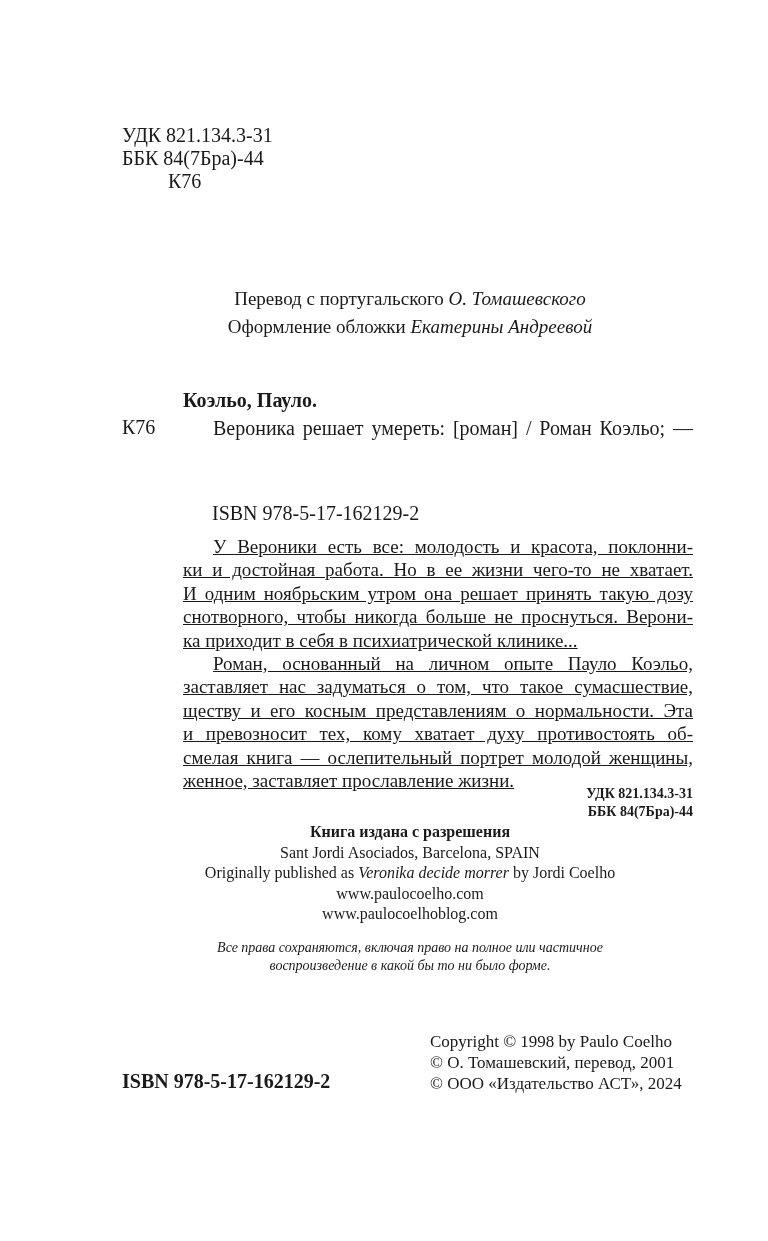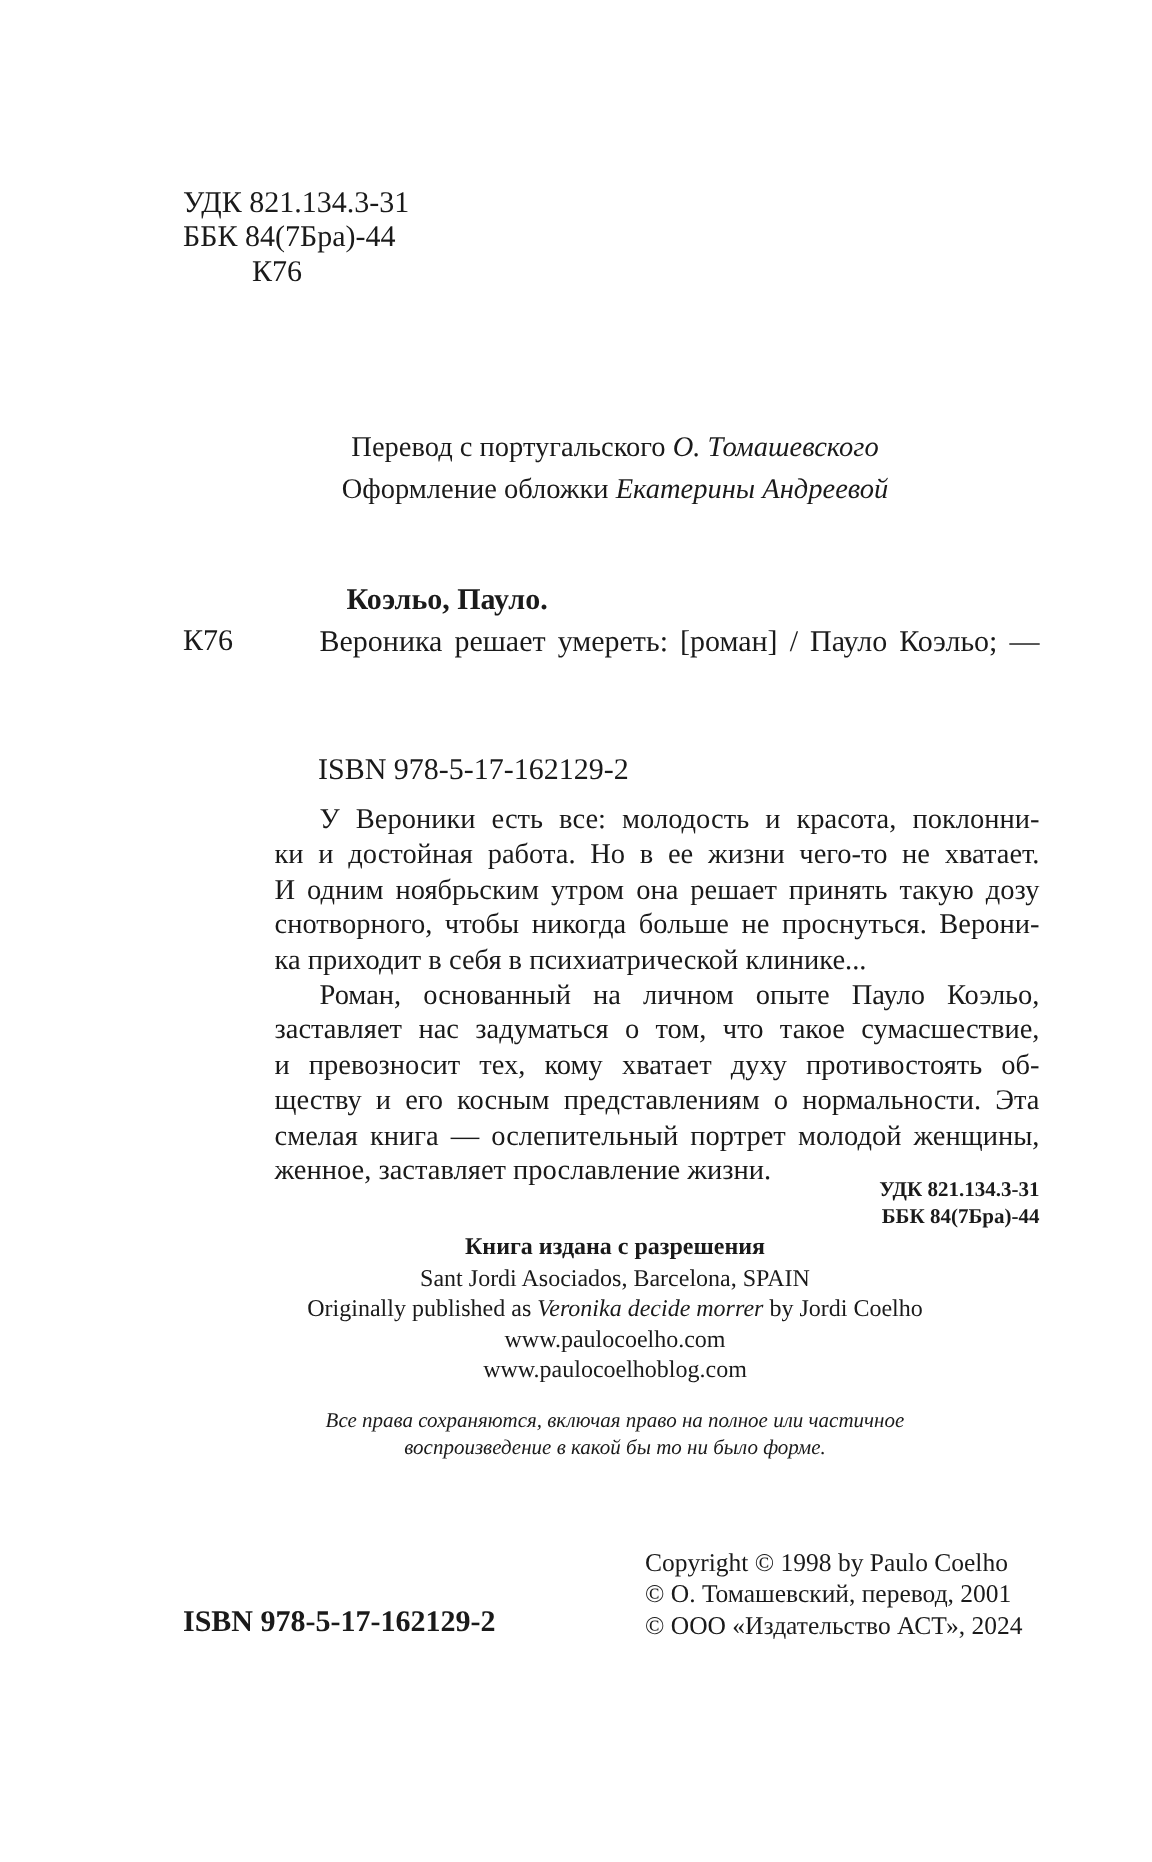--- a/index.html
+++ b/index.html
@@ -21,35 +21,35 @@
     .b { font-weight: bold; }
 
     
     #class-top { left: 122px; top: 124px; }
     #class-top .k76 { padding-left: 46px; display: block; }
 
     
     #credits { left: 0; width: 820px; top: 285px; text-align: center; line-height: 28px; font-size: 19px; }
 
     
-    #bib-author { left: 183px; top: 389px; font-size: 20px; font-weight: bold; margin-left: 48px; }
+    #bib-author { left: 183px; top: 389px; font-size: 20px; font-weight: bold; }
     #bib-code { left: 122px; top: 416px; font-size: 20px; }
     #bib-body {
       left: 183px; top: 414px; width: 510px; white-space: normal;
       font-size: 20px; line-height: 28px; text-align: justify; text-align-last: justify;
     }
     #bib-body .line { display: block; text-align-last: justify; }
     #bib-body .line.first { text-indent: 30px; }
     #bib-body .line.last { text-align-last: left; }
     #bib-isbn { left: 212px; top: 502px; font-size: 20px; }
 
     
     #annotation {
       left: 183px; top: 535px; width: 510px; white-space: normal;
-      font-size: 19px; line-height: 23.4px;
+      font-size: 19px; line-height: 23.4px; text-decoration: underline;
     }
     #annotation .ln { display: block; text-align: justify; text-align-last: justify; }
     #annotation .ln.indent { text-indent: 30px; }
     #annotation .ln.end { text-align-last: left; }
 
     
     #class-bottom { left: 0; width: 693px; top: 785px; text-align: right; font-size: 14px; line-height: 18px; font-weight: bold; }
 
     
     #license { left: 0; width: 820px; top: 822px; text-align: center; font-size: 16px; line-height: 20.5px; }
@@ -78,34 +78,34 @@
     <span>Перевод с португальского </span><span class="it">О. Томашевского</span>
   </div>
   <div>
     <span>Оформление обложки </span><span class="it">Екатерины Андреевой</span>
   </div>
 </div>
 
 <div id="bib-author" class="abs">Коэльо, Пауло.</div>
 <div id="bib-code" class="abs">К76</div>
 <div id="bib-body" class="abs">
-  <span class="line first">Вероника решает умереть: [роман] / Пауло Коэльо; —</span>
+  <span class="line first">Вероника решает умереть: [роман] / Роман Коэльо; —</span>
 </div>
 <div id="bib-isbn" class="abs">ISBN 978-5-17-162129-2</div>
 
 <div id="annotation" class="abs">
   <span class="ln indent">У Вероники есть все: молодость и красота, поклонни-</span>
   <span class="ln">ки и достойная работа. Но в ее жизни чего-то не хватает.</span>
   <span class="ln">И одним ноябрьским утром она решает принять такую дозу</span>
   <span class="ln">снотворного, чтобы никогда больше не проснуться. Верони-</span>
   <span class="ln end">ка приходит в себя в психиатрической клинике...</span>
   <span class="ln indent">Роман, основанный на личном опыте Пауло Коэльо,</span>
   <span class="ln">заставляет нас задуматься о том, что такое сумасшествие,</span>
+  <span class="ln">ществу и его косным представлениям о нормальности. Эта</span>
   <span class="ln">и превозносит тех, кому хватает духу противостоять об-</span>
-  <span class="ln">ществу и его косным представлениям о нормальности. Эта</span>
   <span class="ln">смелая книга — ослепительный портрет молодой женщины,</span>
   <span class="ln end">женное, заставляет прославление жизни.</span>
 </div>
 
 <div id="class-bottom" class="abs">
   <div>УДК 821.134.3-31</div>
   <div>ББК 84(7Бра)-44</div>
 </div>
 
 <div id="license" class="abs">

